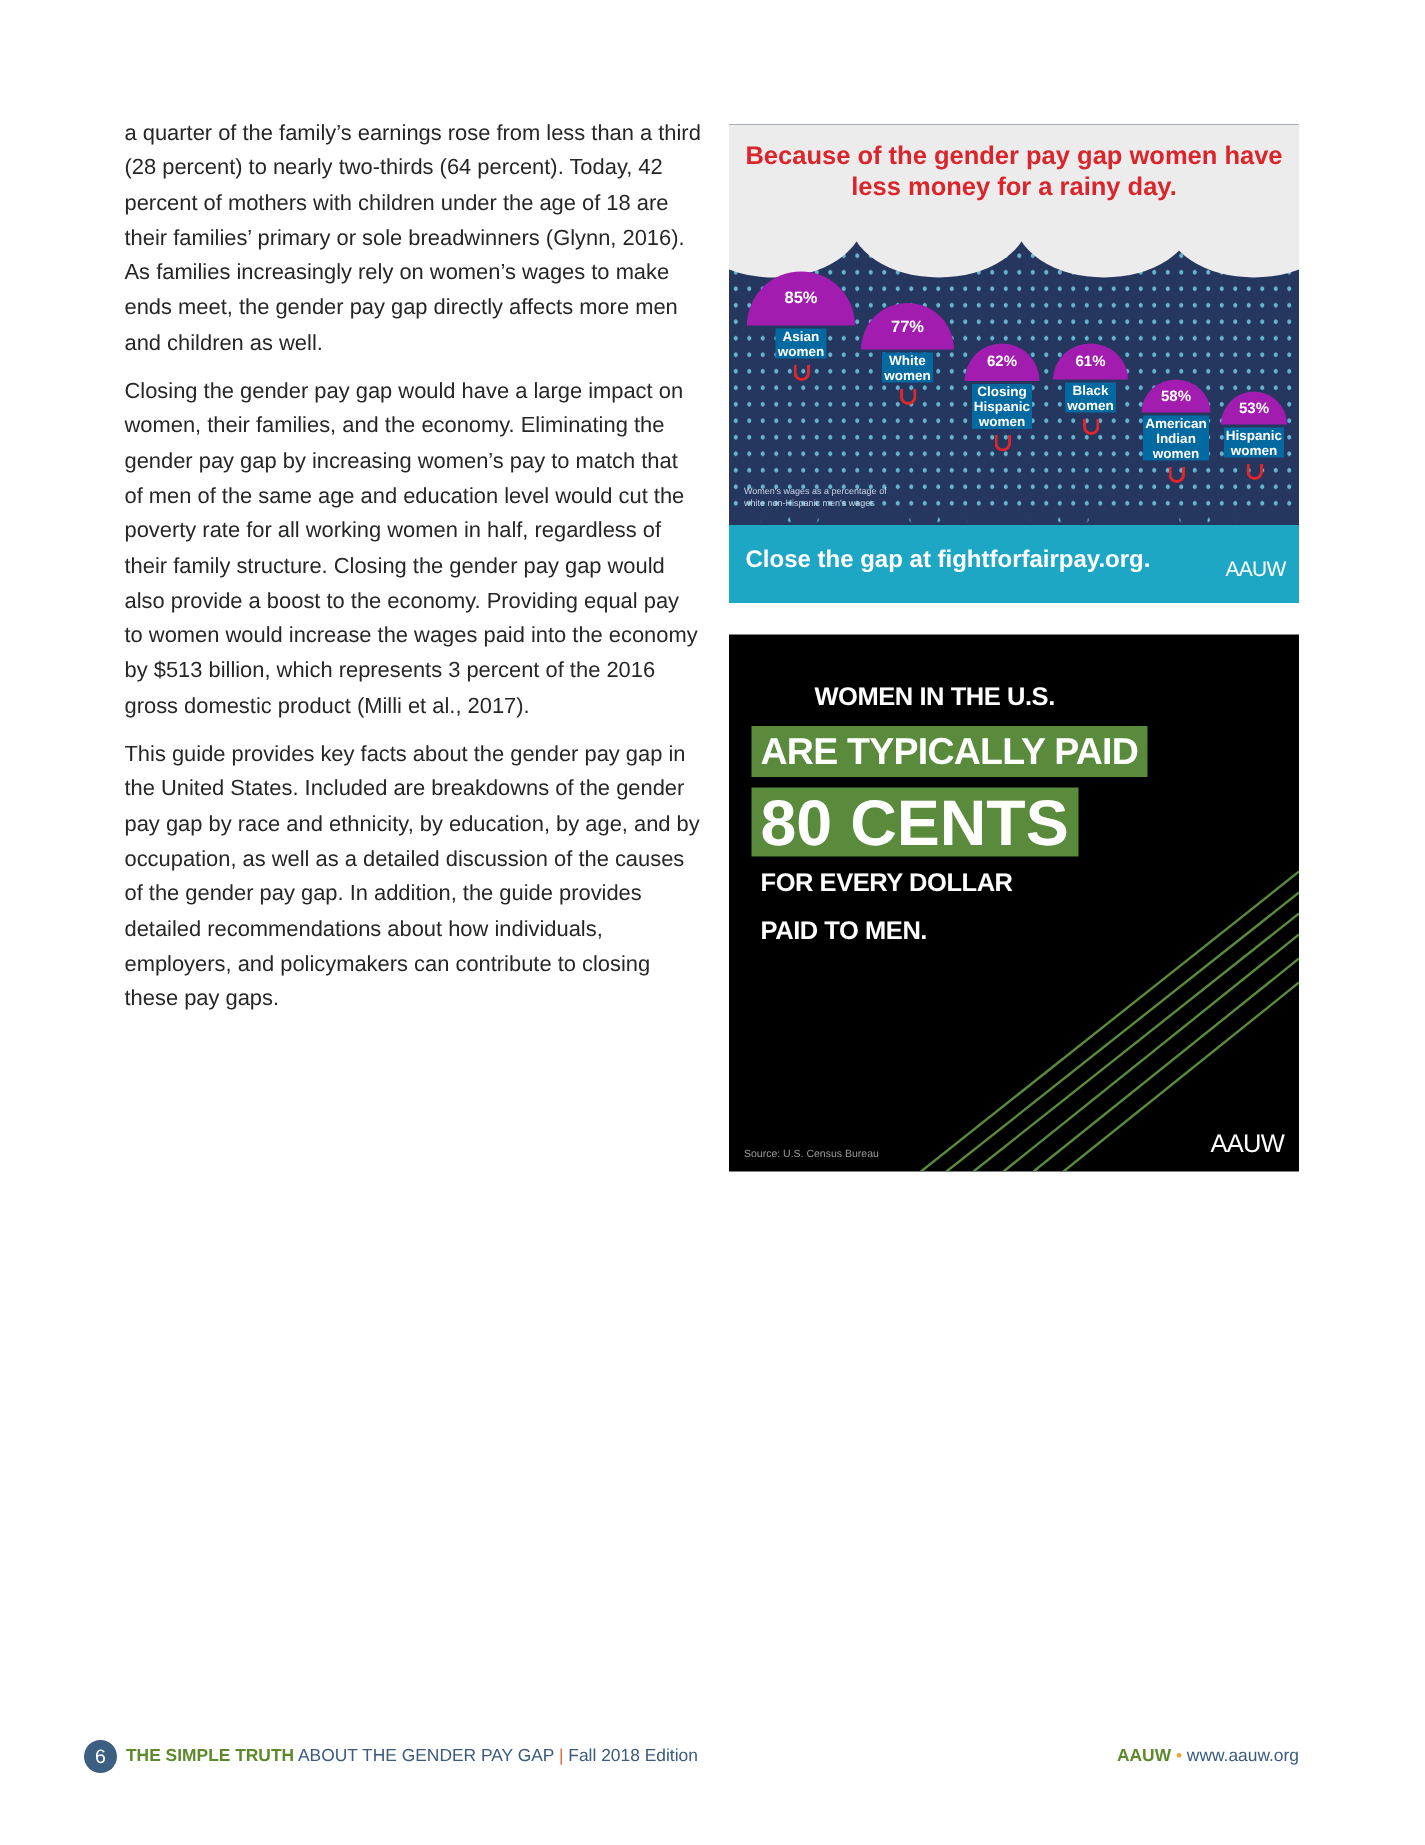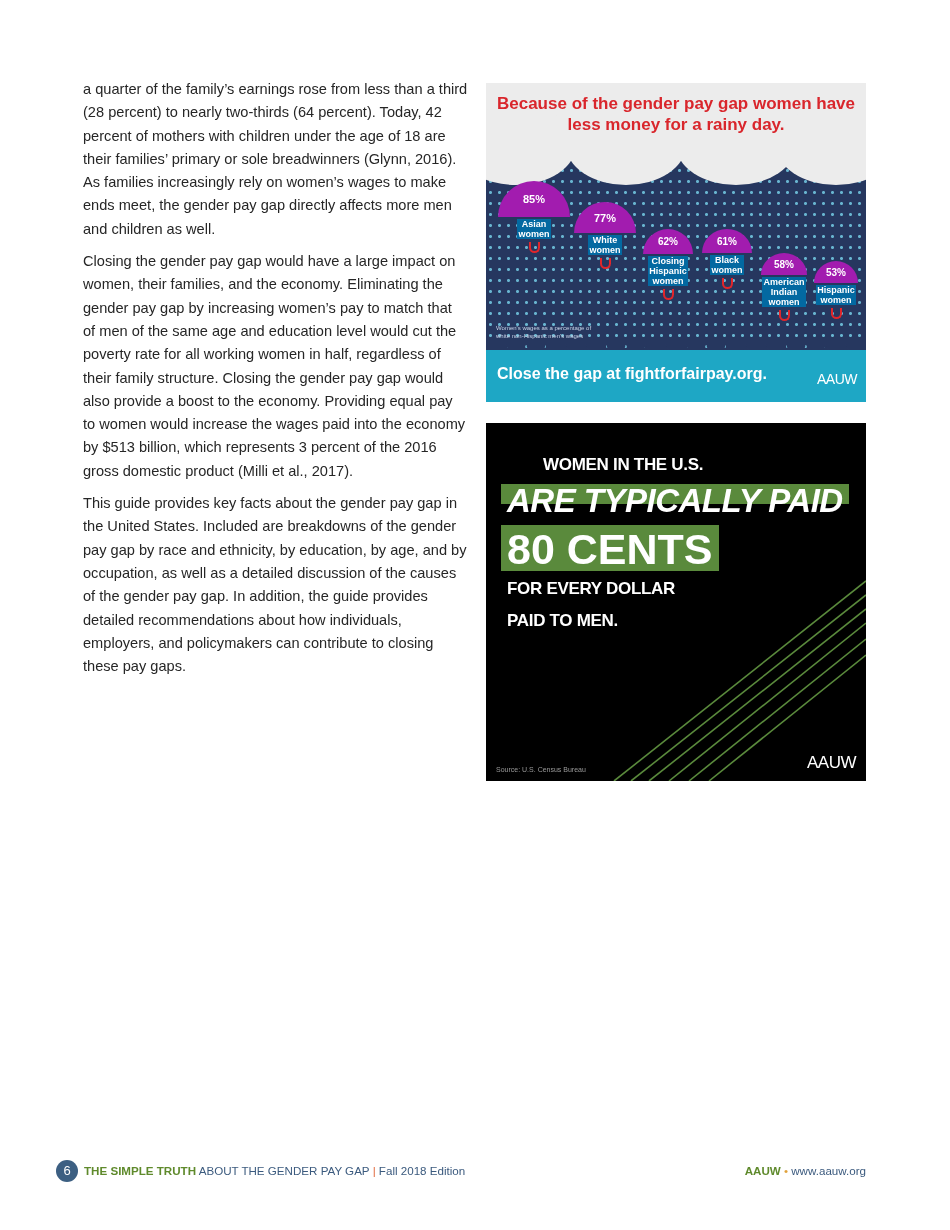--- a/index.html
+++ b/index.html
@@ -27,21 +27,21 @@
   .rain .water { position:absolute; left:0; bottom:0; width:380px; height:52px; background:#1ea7c5; }
   .rain .wave { position:absolute; left:0; bottom:44px; width:380px; height:14px;
       background: radial-gradient(circle at 10px 0, #26375f 9px, transparent 10px) 0 0/20px 14px repeat-x; }
   .rain .cta { position:absolute; left:11px; bottom:19px; color:#fff; font-size:16px; font-weight:bold; z-index:3; }
   .rain .logo { position:absolute; right:9px; bottom:15px; color:#fff; font-size:14px; z-index:3; letter-spacing:-0.5px; }
 
   
   .cents { position:absolute; left:486px; top:423px; width:380px; height:358px; background:#000; overflow:hidden; }
   .cents .l1 { position:absolute; left:21px; top:32px; color:#fff; font-weight:bold; font-size:17px; letter-spacing:-0.3px;margin-left:36px; }
   .cents .hl { position:absolute; background:#5a8a3c; color:#fff; font-weight:bold; padding:0 6px; }
-  .cents .l2 { left:15px; top:61px; height:20px; line-height:34px; font-size:33px; letter-spacing:-0.5px;font-style:italic; }
+  .cents .l2 { left:15px; top:61px; height:34px; line-height:34px; font-size:25px; letter-spacing:-0.5px; }
   .cents .l3 { left:15px; top:102px; height:46px; line-height:48px; font-size:43px; letter-spacing:0px; }
   .cents .l4 { position:absolute; left:21px; top:156px; color:#fff; font-weight:bold; font-size:17px; letter-spacing:-0.3px; }
   .cents .l5 { position:absolute; left:21px; top:188px; color:#fff; font-weight:bold; font-size:17px; letter-spacing:-0.3px; }
   .cents svg.lines { position:absolute; left:0; top:0; }
   .cents .src { position:absolute; left:10px; bottom:8px; font-size:7px; color:#9a9a9a; }
   .cents .logo { position:absolute; right:10px; bottom:8px; color:#fff; font-size:17px; letter-spacing:-0.5px; }
 
   
   .footer { position:absolute; left:56px; top:1160px; width:810px; height:22px; font-size:11.6px; }
   .footer .pnum { position:absolute; left:0; top:0; width:22px; height:22px; border-radius:50%;

